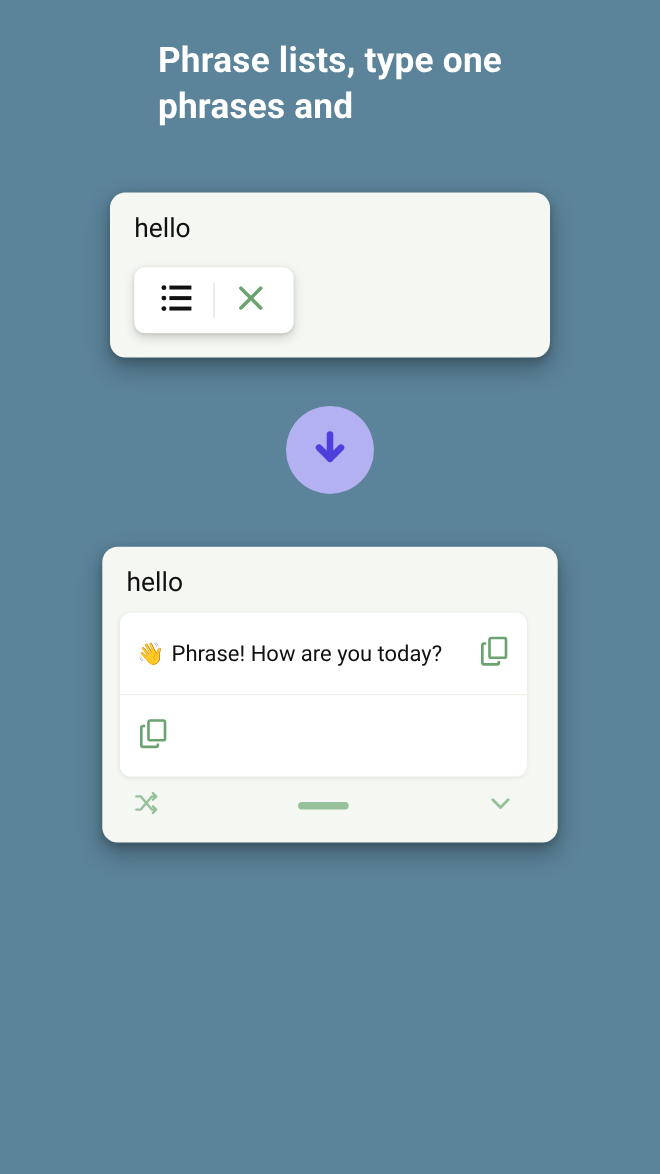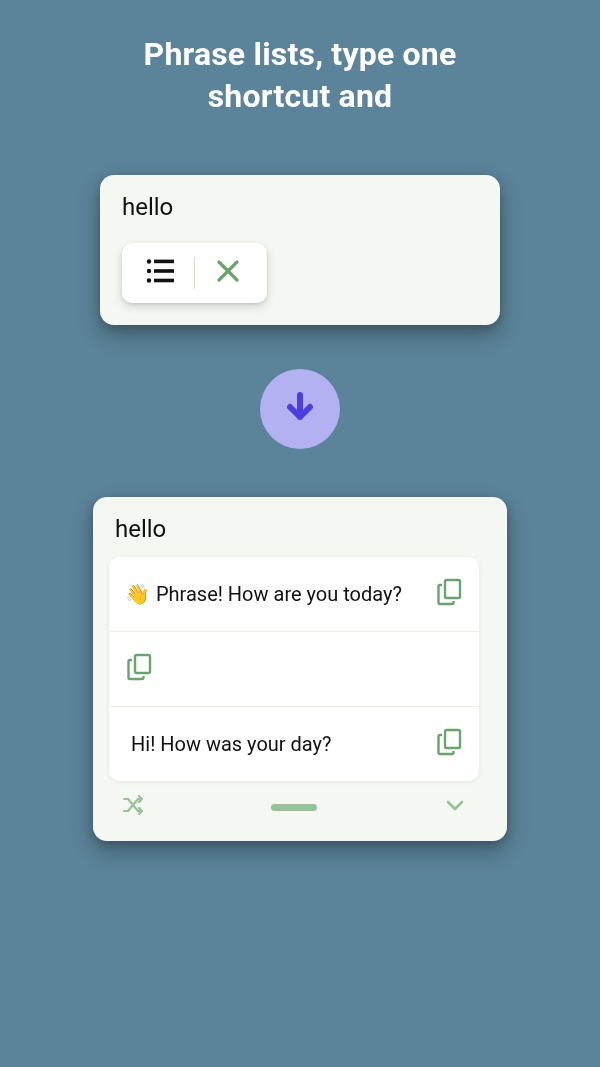--- a/index.html
+++ b/index.html
@@ -11,21 +11,21 @@
       display: flex;
       flex-direction: column;
       align-items: center;
       padding-top: 34px;
       overflow: hidden;
     }
     .headline {
       color: #fff;
       font-size: 32px;
       font-weight: 700;
-      text-align: center;
+      text-align: left;
       line-height: 1.3;
       letter-spacing: 0.2px;
     }
     .card {
       background: #f5f8f2;
       border-radius: 14px;
       box-shadow: 0 10px 22px rgba(0,0,0,0.28), 0 3px 8px rgba(0,0,0,0.18);
       padding: 18px 28px 16px 16px;
     }
     .card-top {
@@ -122,21 +122,21 @@
       height: 7px;
       background: #97c19a;
       border-radius: 4px;
     }
   </style>
 </head>
 <body>
 
 <div class="headline">
   <div>Phrase lists, type one</div>
-  <div>shortcut and</div>
+  <div>phrases and</div>
 </div>
 
 <div class="card card-top">
   <div class="typed">hello</div>
   <div class="toolbar">
     <div class="toolbar-btn">
       <span>
         <svg width="30" height="26" viewBox="0 0 30 26" fill="none">
           <circle cx="3" cy="3.5" r="2.2" fill="#111"></circle>
           <rect x="8" y="1.6" width="20" height="3.6" fill="#111"></rect>
@@ -191,34 +191,20 @@
       <span class="copy-btn">
         <span>
           <svg width="26" height="28" viewBox="0 0 26 28" fill="none">
             <rect x="8" y="2" width="15" height="18" rx="1.5" stroke="#6aa36e" stroke-width="2.4" fill="none"></rect>
             <path d="M5 7 H3 A1.5 1.5 0 0 0 1.5 8.5 V24.5 A1.5 1.5 0 0 0 3 26 H15 A1.5 1.5 0 0 0 16.5 24.5 V23" stroke="#6aa36e" stroke-width="2.4" fill="none"></path>
           </svg>
         </span>
       </span>
     </div>
 
-    <div class="phrase-item">
-      <span class="phrase-text">
-        <span></span>
-        <span>Hi! How was your day?</span>
-      </span>
-      <span class="copy-btn">
-        <span>
-          <svg width="26" height="28" viewBox="0 0 26 28" fill="none">
-            <rect x="8" y="2" width="15" height="18" rx="1.5" stroke="#6aa36e" stroke-width="2.4" fill="none"></rect>
-            <path d="M5 7 H3 A1.5 1.5 0 0 0 1.5 8.5 V24.5 A1.5 1.5 0 0 0 3 26 H15 A1.5 1.5 0 0 0 16.5 24.5 V23" stroke="#6aa36e" stroke-width="2.4" fill="none"></path>
-          </svg>
-        </span>
-      </span>
-    </div>
 
   </div>
 
   <div class="footer-bar">
     <span>
       <span>
         <svg width="24" height="24" viewBox="0 0 24 24" fill="none">
           <path d="M3 6 H7 L17 18 H21 M18 15 L21 18 L18 21" stroke="#97c19a" stroke-width="2.2" stroke-linecap="round" stroke-linejoin="round" fill="none"></path>
           <path d="M3 18 H7 L17 6 H21 M18 3 L21 6 L18 9" stroke="#97c19a" stroke-width="2.2" stroke-linecap="round" stroke-linejoin="round" fill="none"></path>
         </svg>

